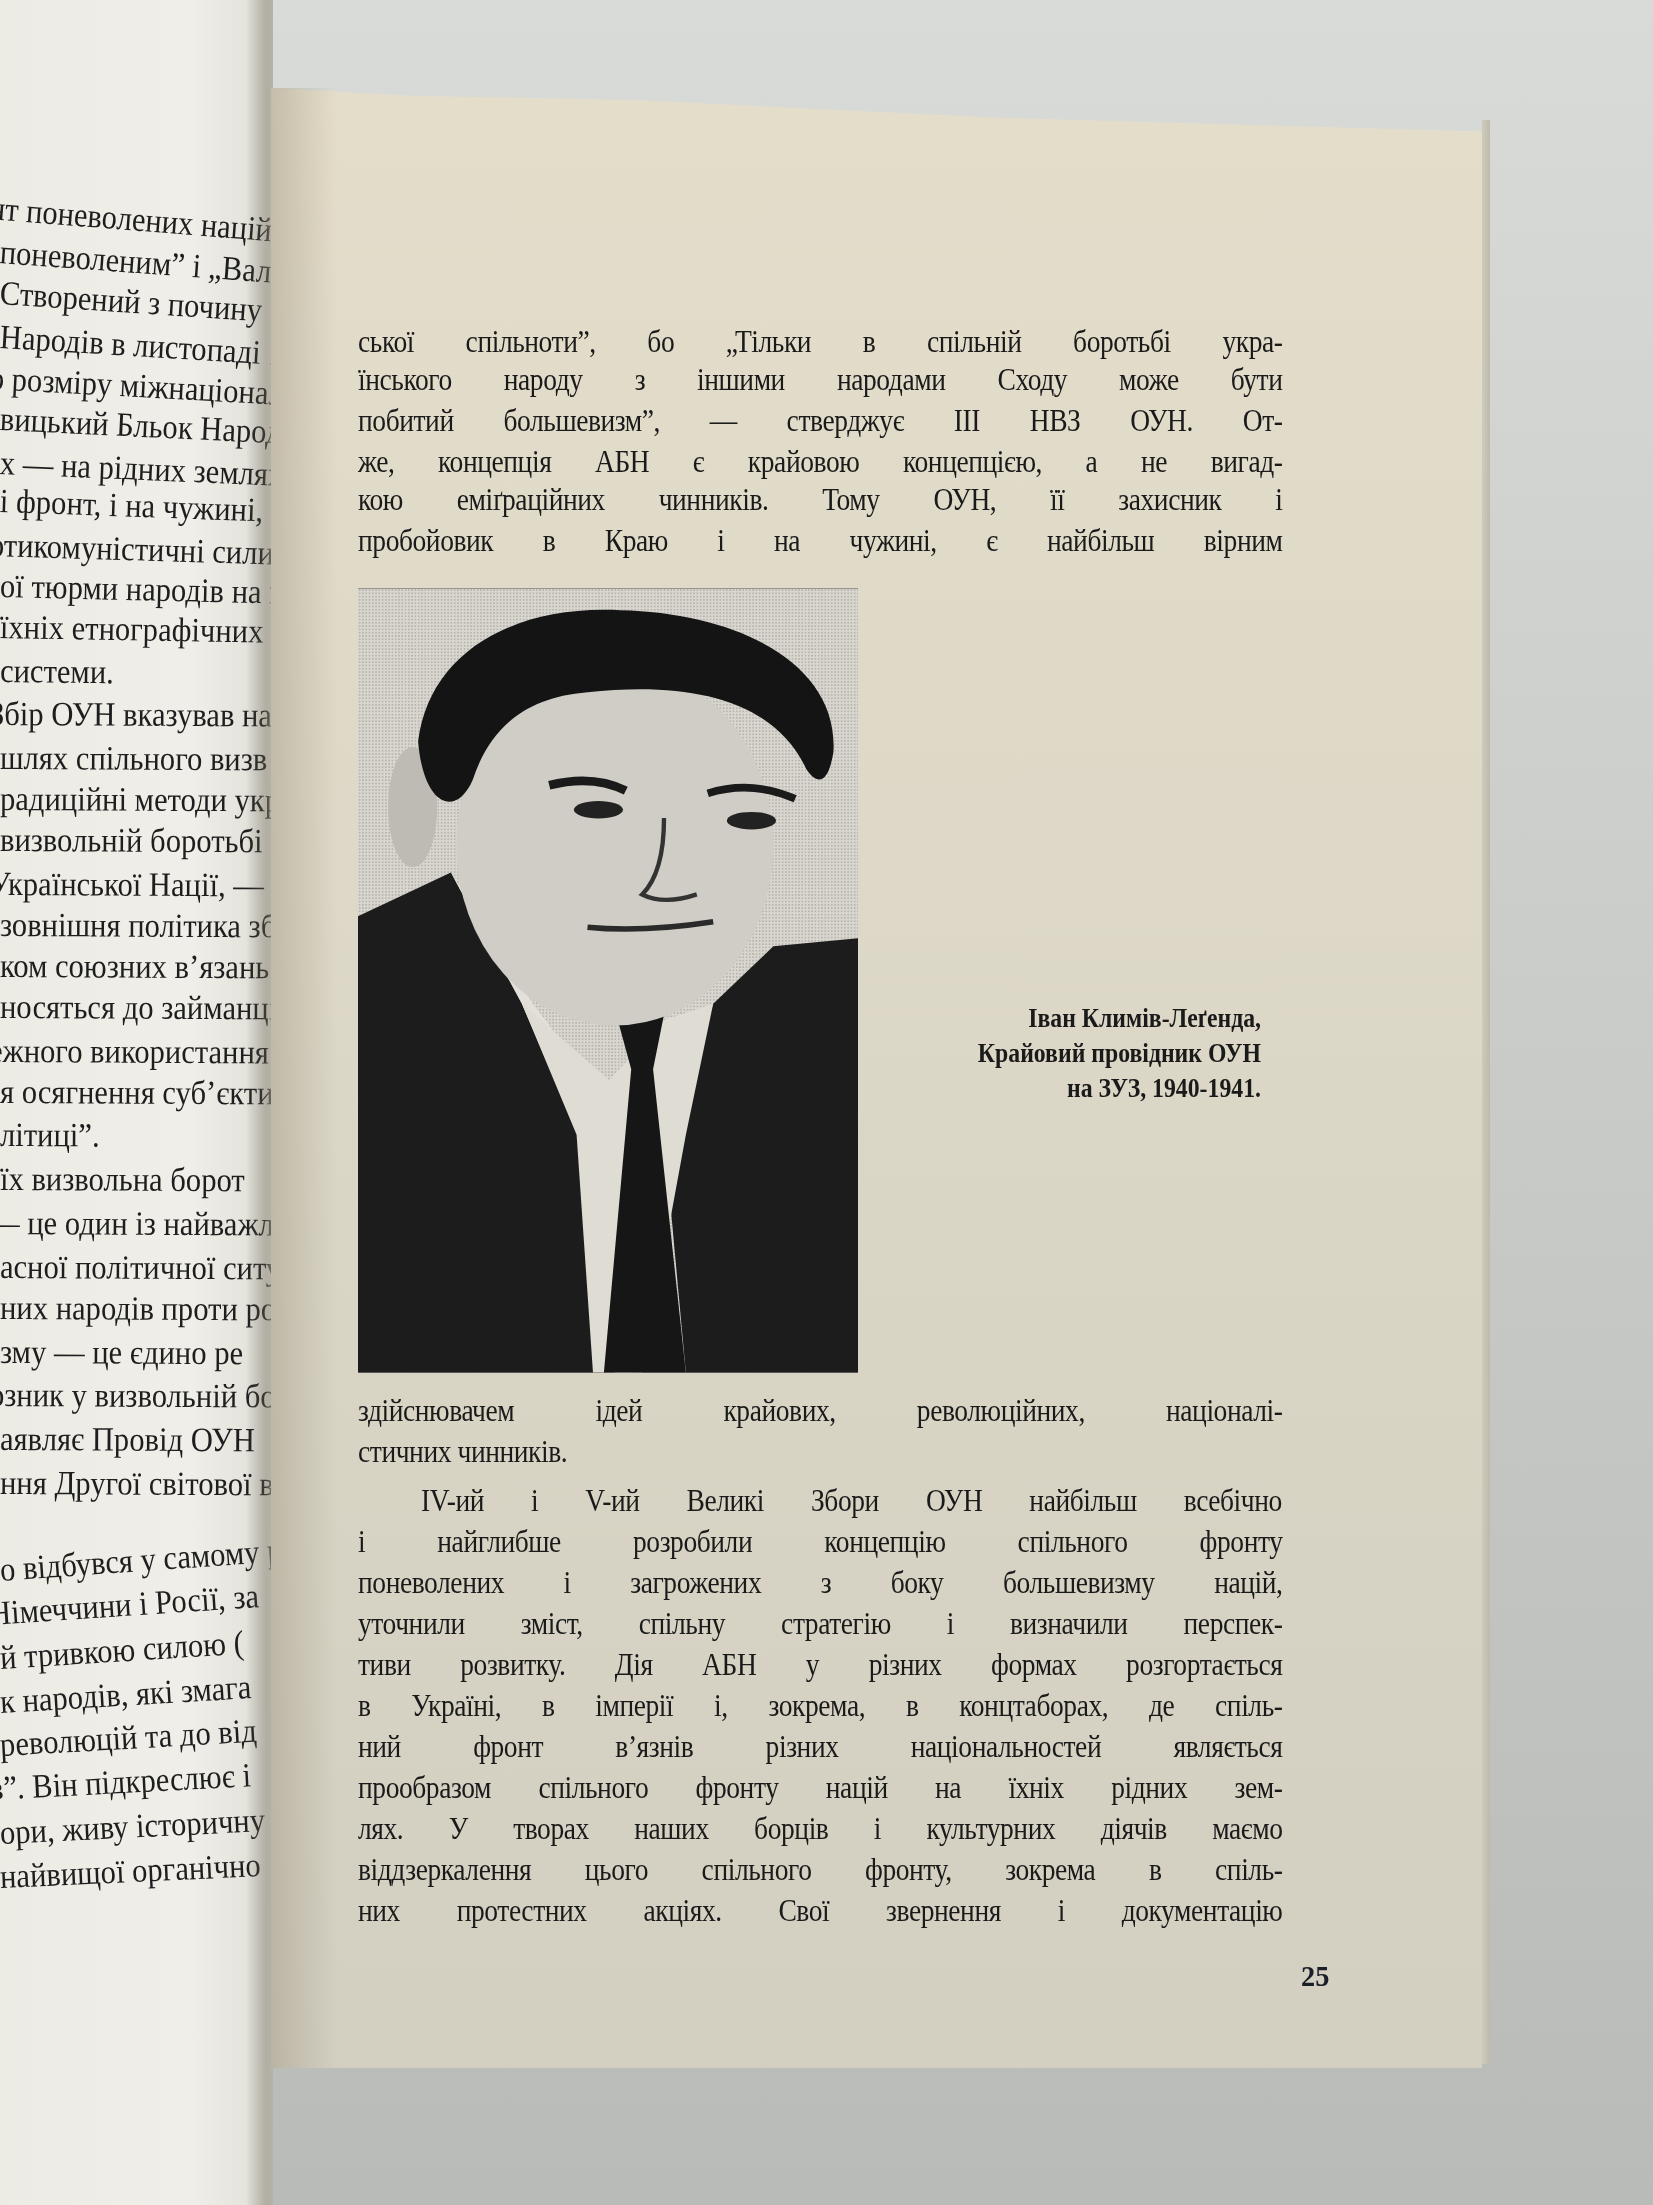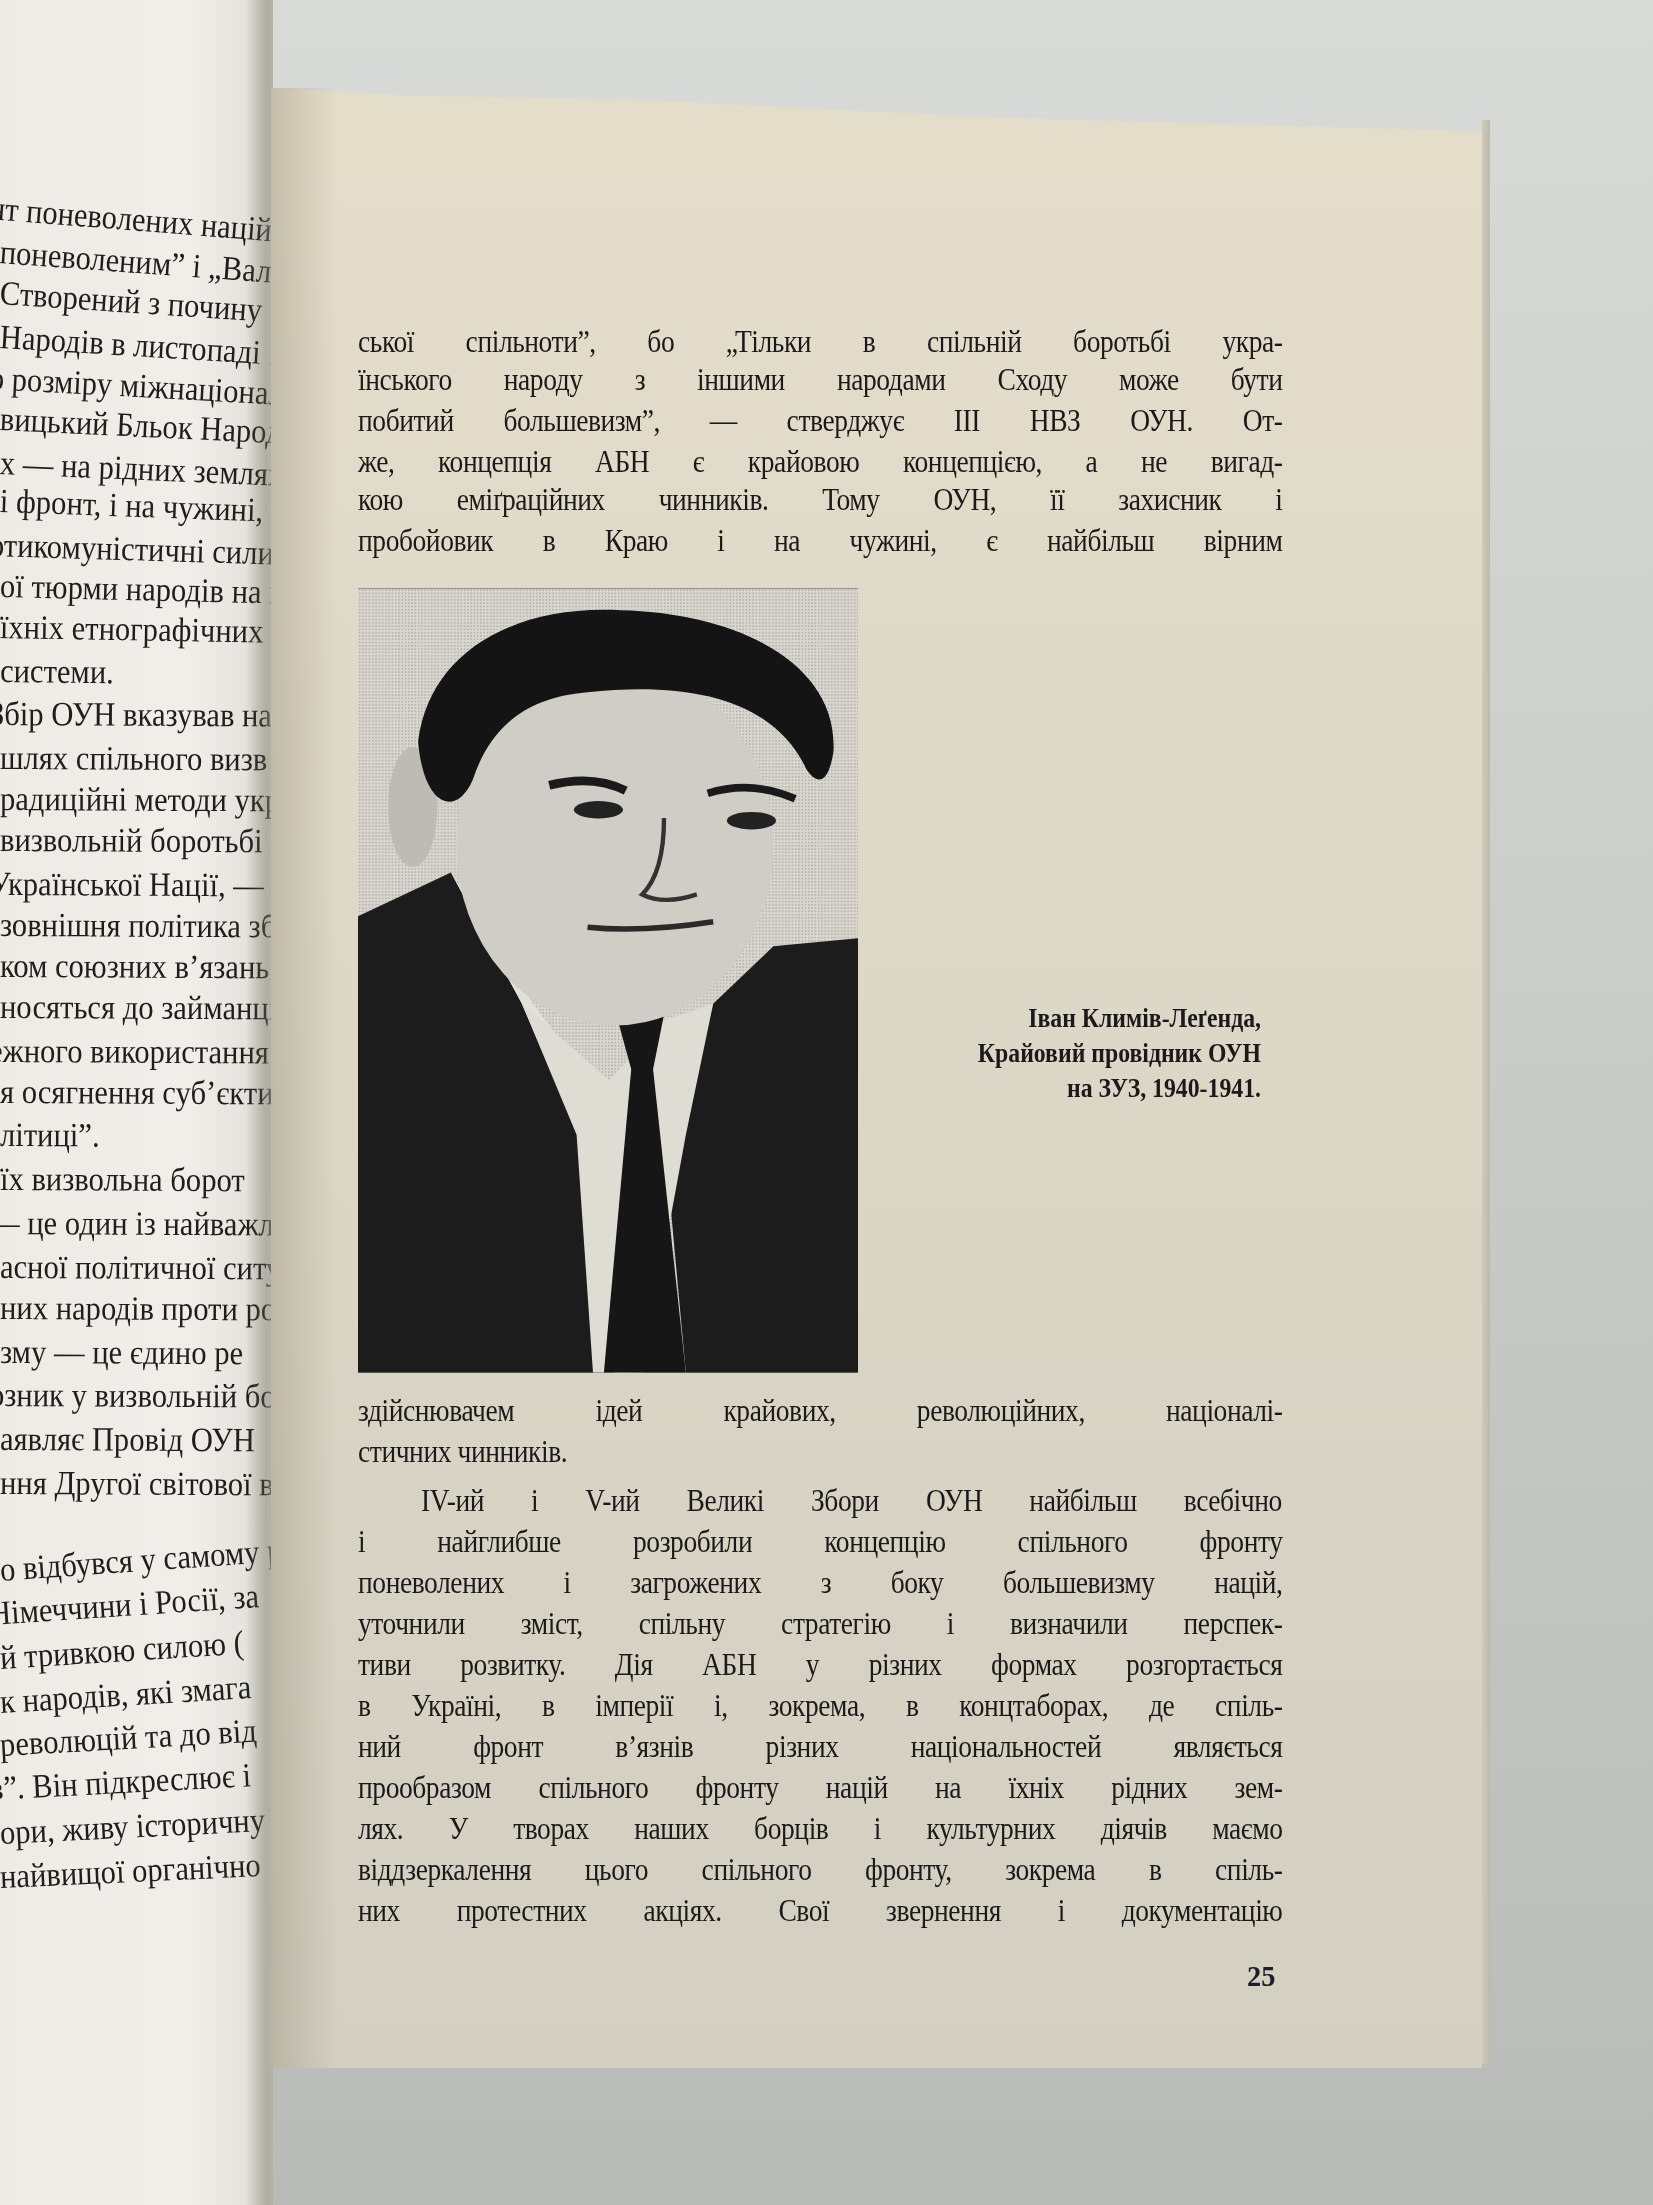--- a/index.html
+++ b/index.html
@@ -52,21 +52,21 @@
     background: #cfcdc6; overflow: hidden;
     box-shadow: inset 0 0 0 1.1px #3a3a3a;
   }
   .caption {
     position: absolute; left: 864px; top: 1001px; width: 397px;
     text-align: right; font-family: "Liberation Serif", serif; font-weight: bold;
     font-size: 27px; line-height: 35px; color: #1a1a1a;
     transform: scaleX(0.88); transform-origin: right center;
   }
   .page-number {
-    position: absolute; left: 1247px; top: 1961px;
+    position: absolute; left: 1301px; top: 1961px;
     font-family: "Liberation Serif", serif; font-weight: bold; font-size: 28.4px; color: #1b1f2a;
   }
 </style>
 </head>
 <body>
 
 <div class="bg-top"></div>
 
 <div class="left-page">
   <div id="left-lines">

